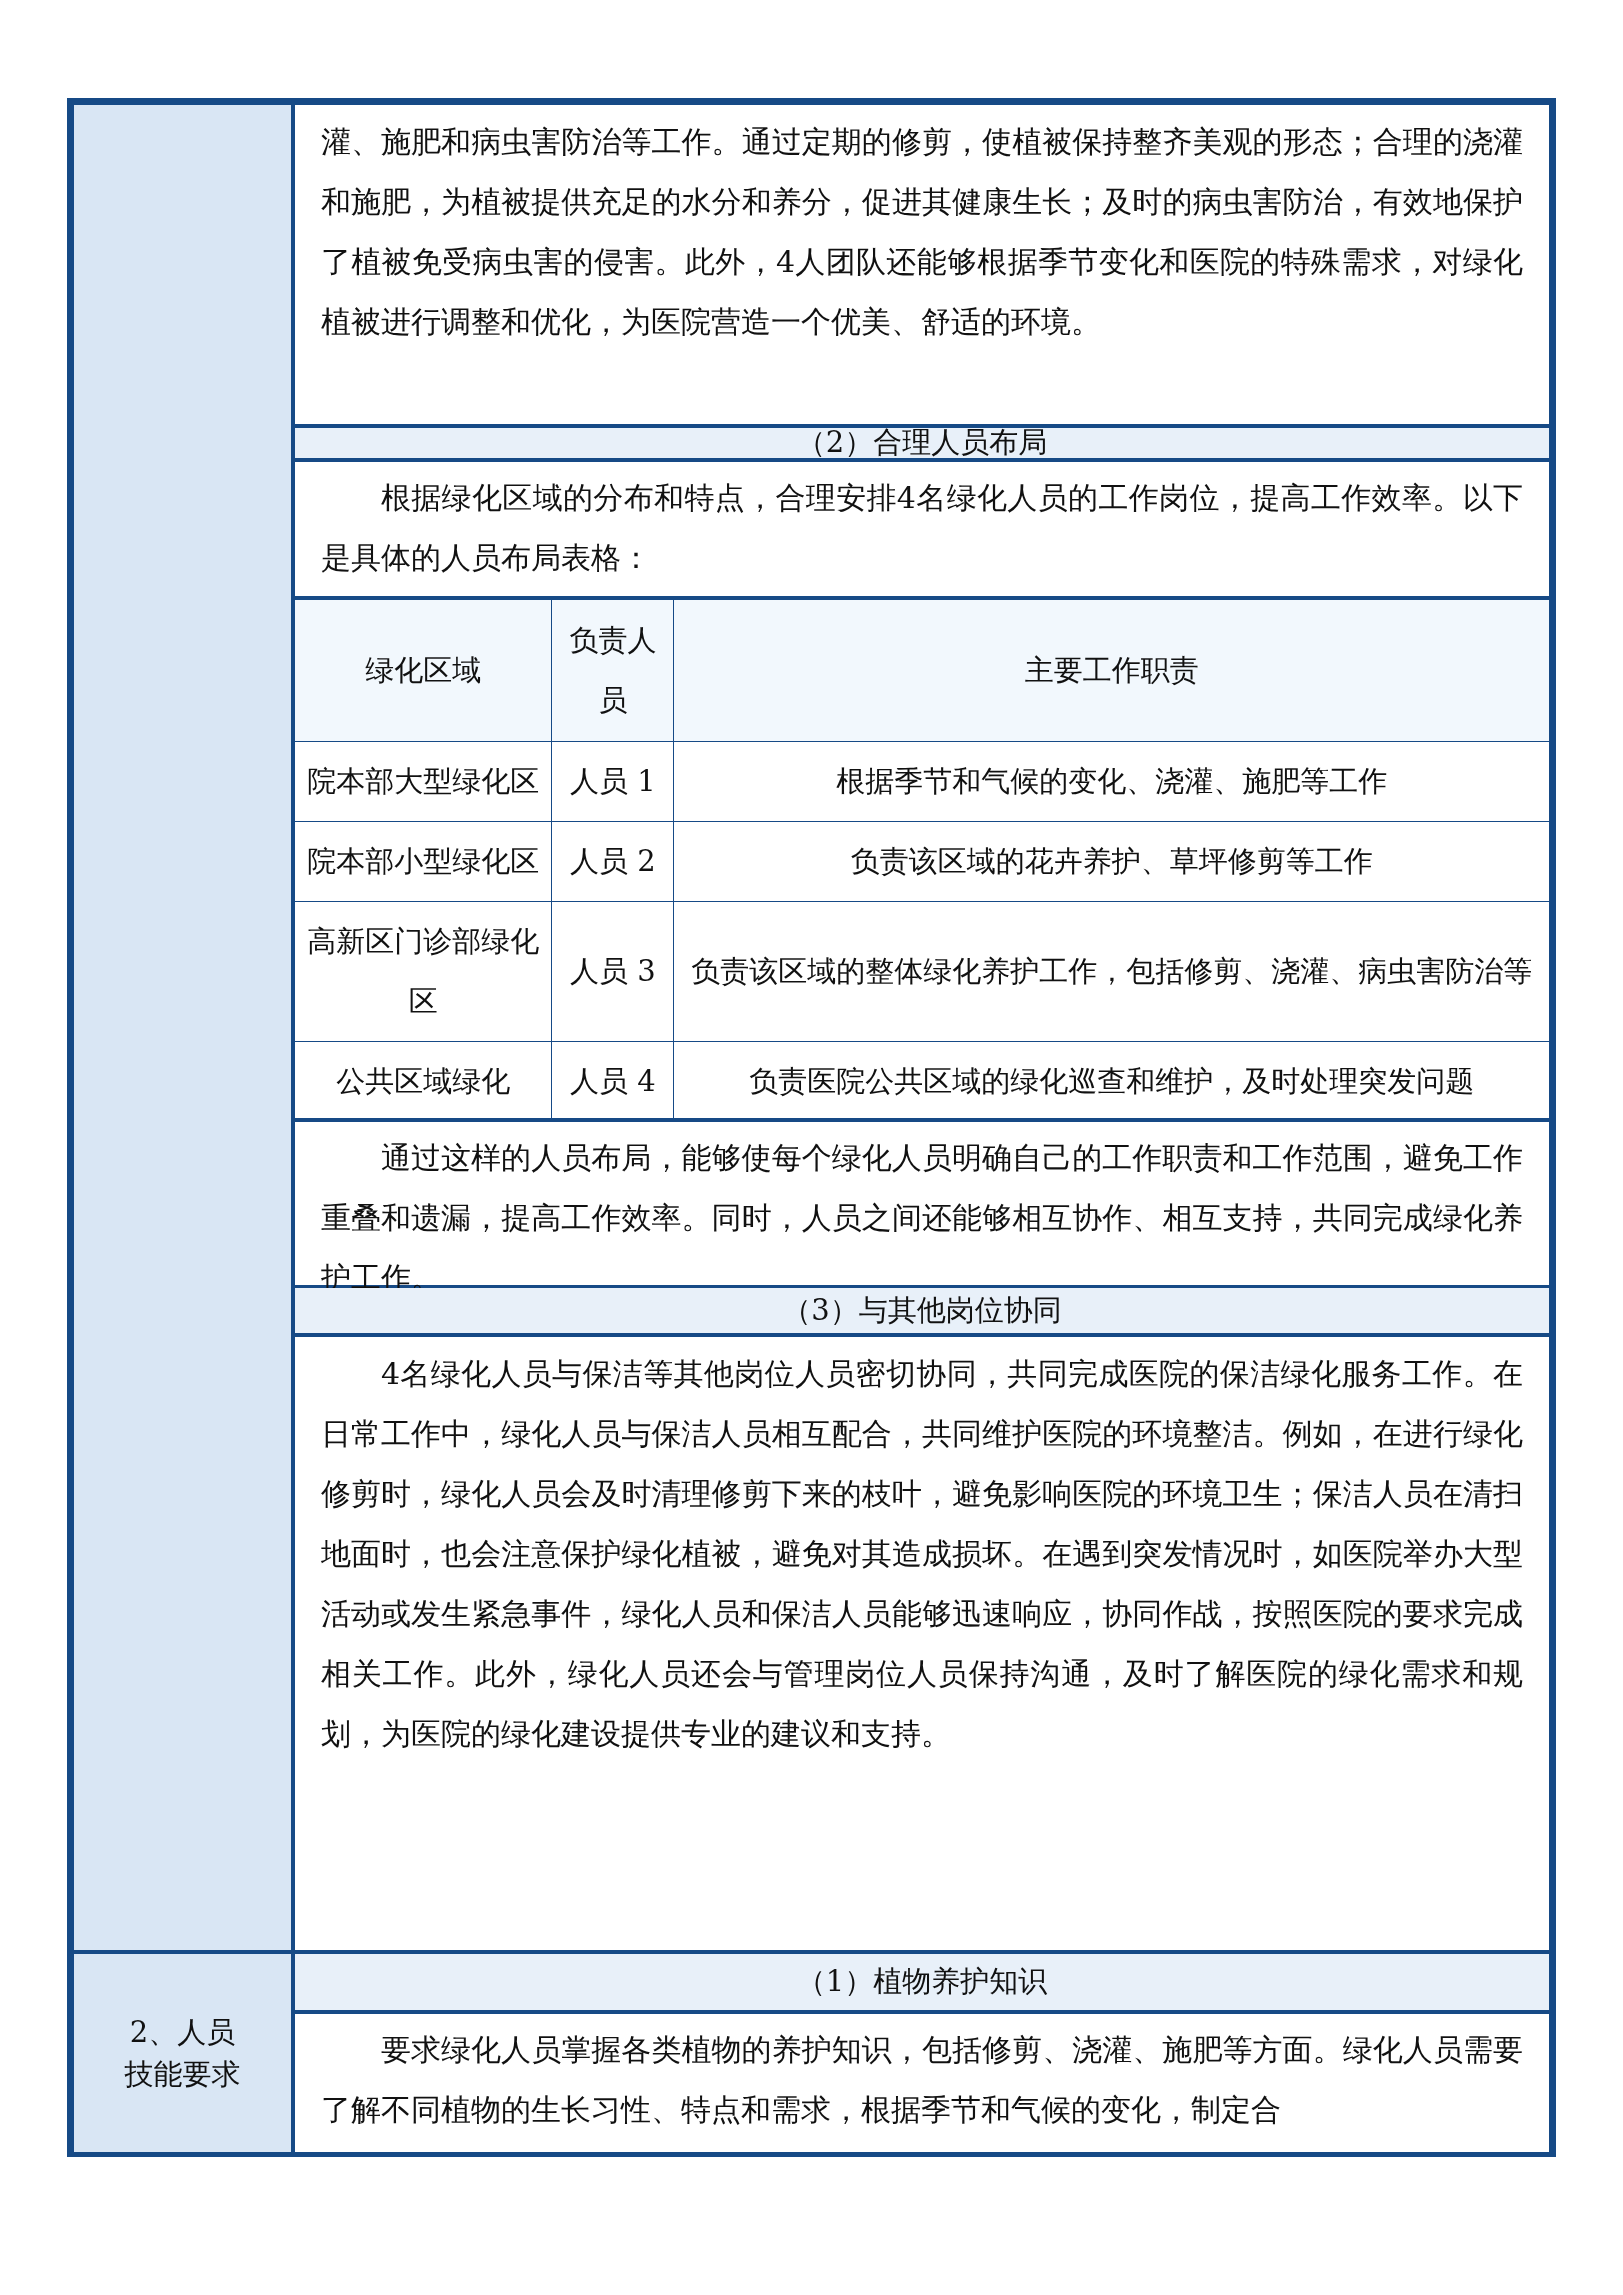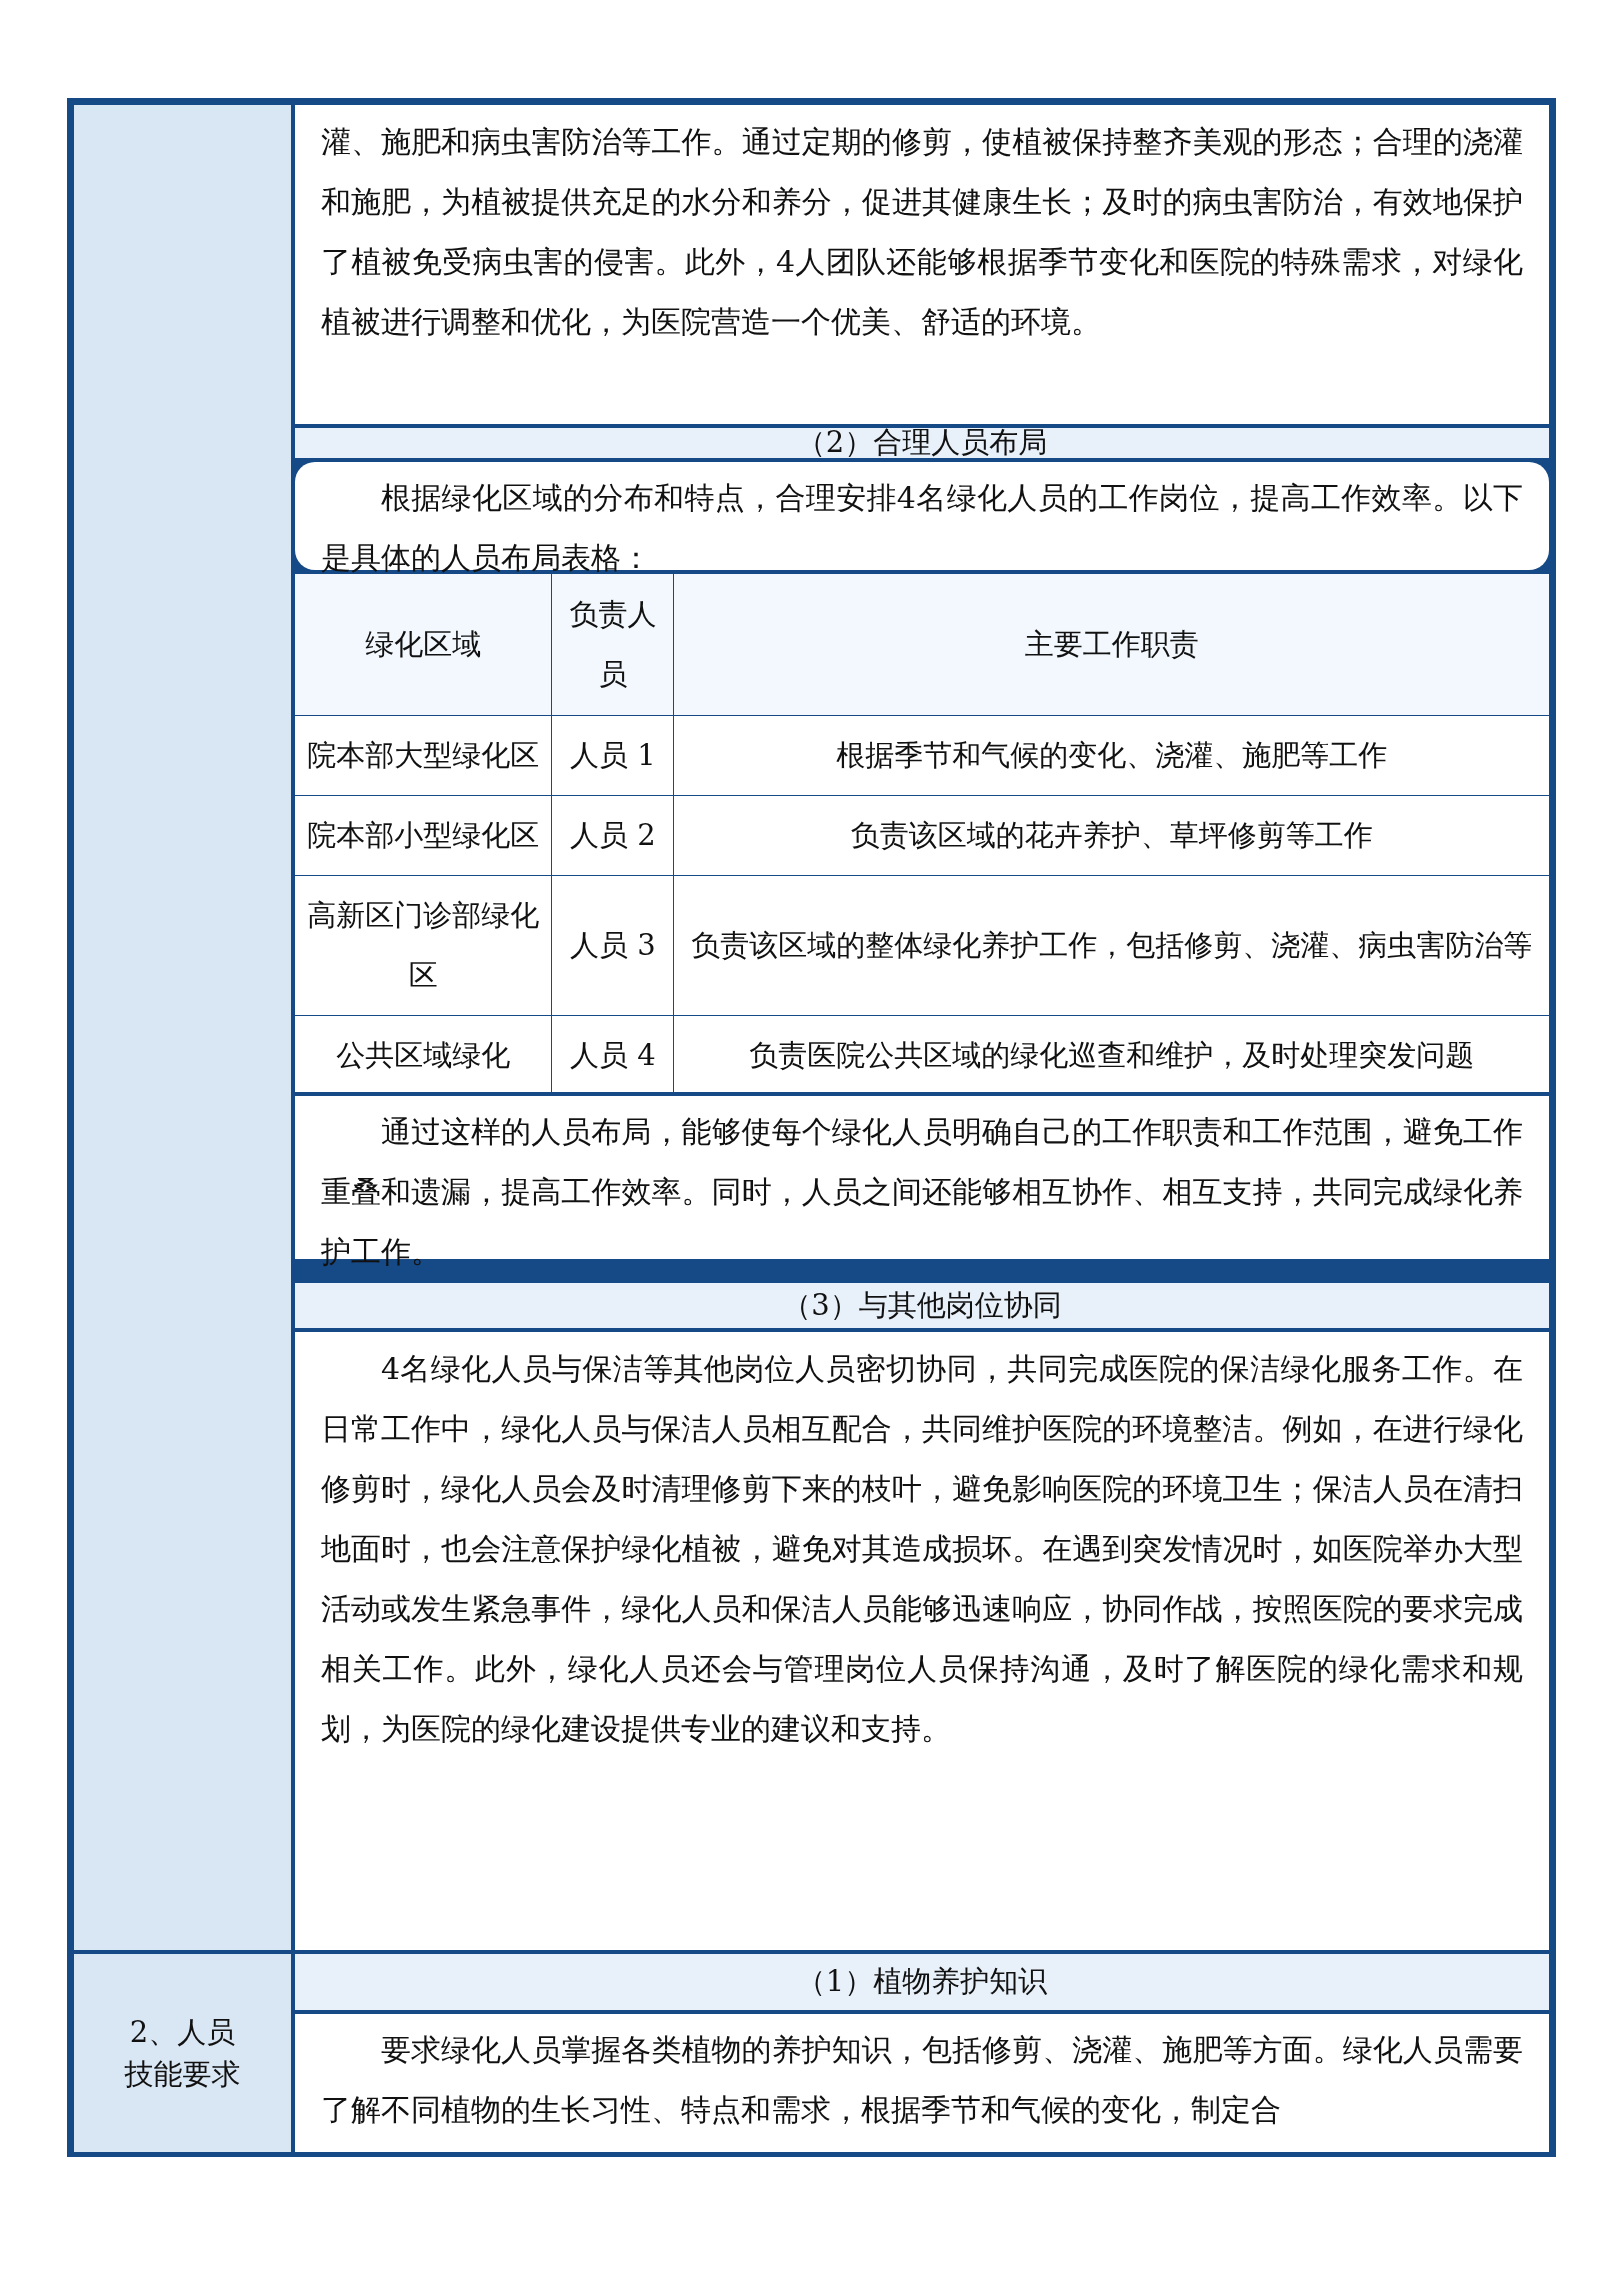--- a/index.html
+++ b/index.html
@@ -47,21 +47,21 @@
 
   <div class="content-col">
     <div class="row para-row" style="height:319px;">
       <p class="no-indent">灌、施肥和病虫害防治等工作。通过定期的修剪，使植被保持整齐美观的形态；合理的浇灌和施肥，为植被提供充足的水分和养分，促进其健康生长；及时的病虫害防治，有效地保护了植被免受病虫害的侵害。此外，4人团队还能够根据季节变化和医院的特殊需求，对绿化植被进行调整和优化，为医院营造一个优美、舒适的环境。</p>
     </div>
 
     <div class="row heading-row" style="height:30px;">
       <span>（2）合理人员布局</span>
     </div>
 
-    <div class="row para-row" style="height:108px;border-radius:20px;">
+    <div class="row para-row" style="height:134px;">
       <p>根据绿化区域的分布和特点，合理安排4名绿化人员的工作岗位，提高工作效率。以下是具体的人员布局表格：</p>
     </div>
 
     <div class="row" style="height:518px;">
       <table class="inner-table">
         <colgroup>
           <col style="width:257px;">
           <col style="width:122px;">
           <col>
         </colgroup>
@@ -92,21 +92,21 @@
           <td>负责医院公共区域的绿化巡查和维护，及时处理突发问题</td>
         </tr>
       </tbody>
         </table>
     </div>
 
     <div class="row para-row" style="height:163px;">
       <p>通过这样的人员布局，能够使每个绿化人员明确自己的工作职责和工作范围，避免工作重叠和遗漏，提高工作效率。同时，人员之间还能够相互协作、相互支持，共同完成绿化养护工作。</p>
     </div>
 
-    <div class="row heading-row" style="height:45px;margin-top:21px;">
+    <div class="row heading-row" style="height:45px;">
       <span>（3）与其他岗位协同</span>
     </div>
 
     <div class="row para-row" style="flex:1;">
       <p>4名绿化人员与保洁等其他岗位人员密切协同，共同完成医院的保洁绿化服务工作。在日常工作中，绿化人员与保洁人员相互配合，共同维护医院的环境整洁。例如，在进行绿化修剪时，绿化人员会及时清理修剪下来的枝叶，避免影响医院的环境卫生；保洁人员在清扫地面时，也会注意保护绿化植被，避免对其造成损坏。在遇到突发情况时，如医院举办大型活动或发生紧急事件，绿化人员和保洁人员能够迅速响应，协同作战，按照医院的要求完成相关工作。此外，绿化人员还会与管理岗位人员保持沟通，及时了解医院的绿化需求和规划，为医院的绿化建设提供专业的建议和支持。</p>
     </div>
   </div>
 
   <div class="hdiv-full"></div>
 

